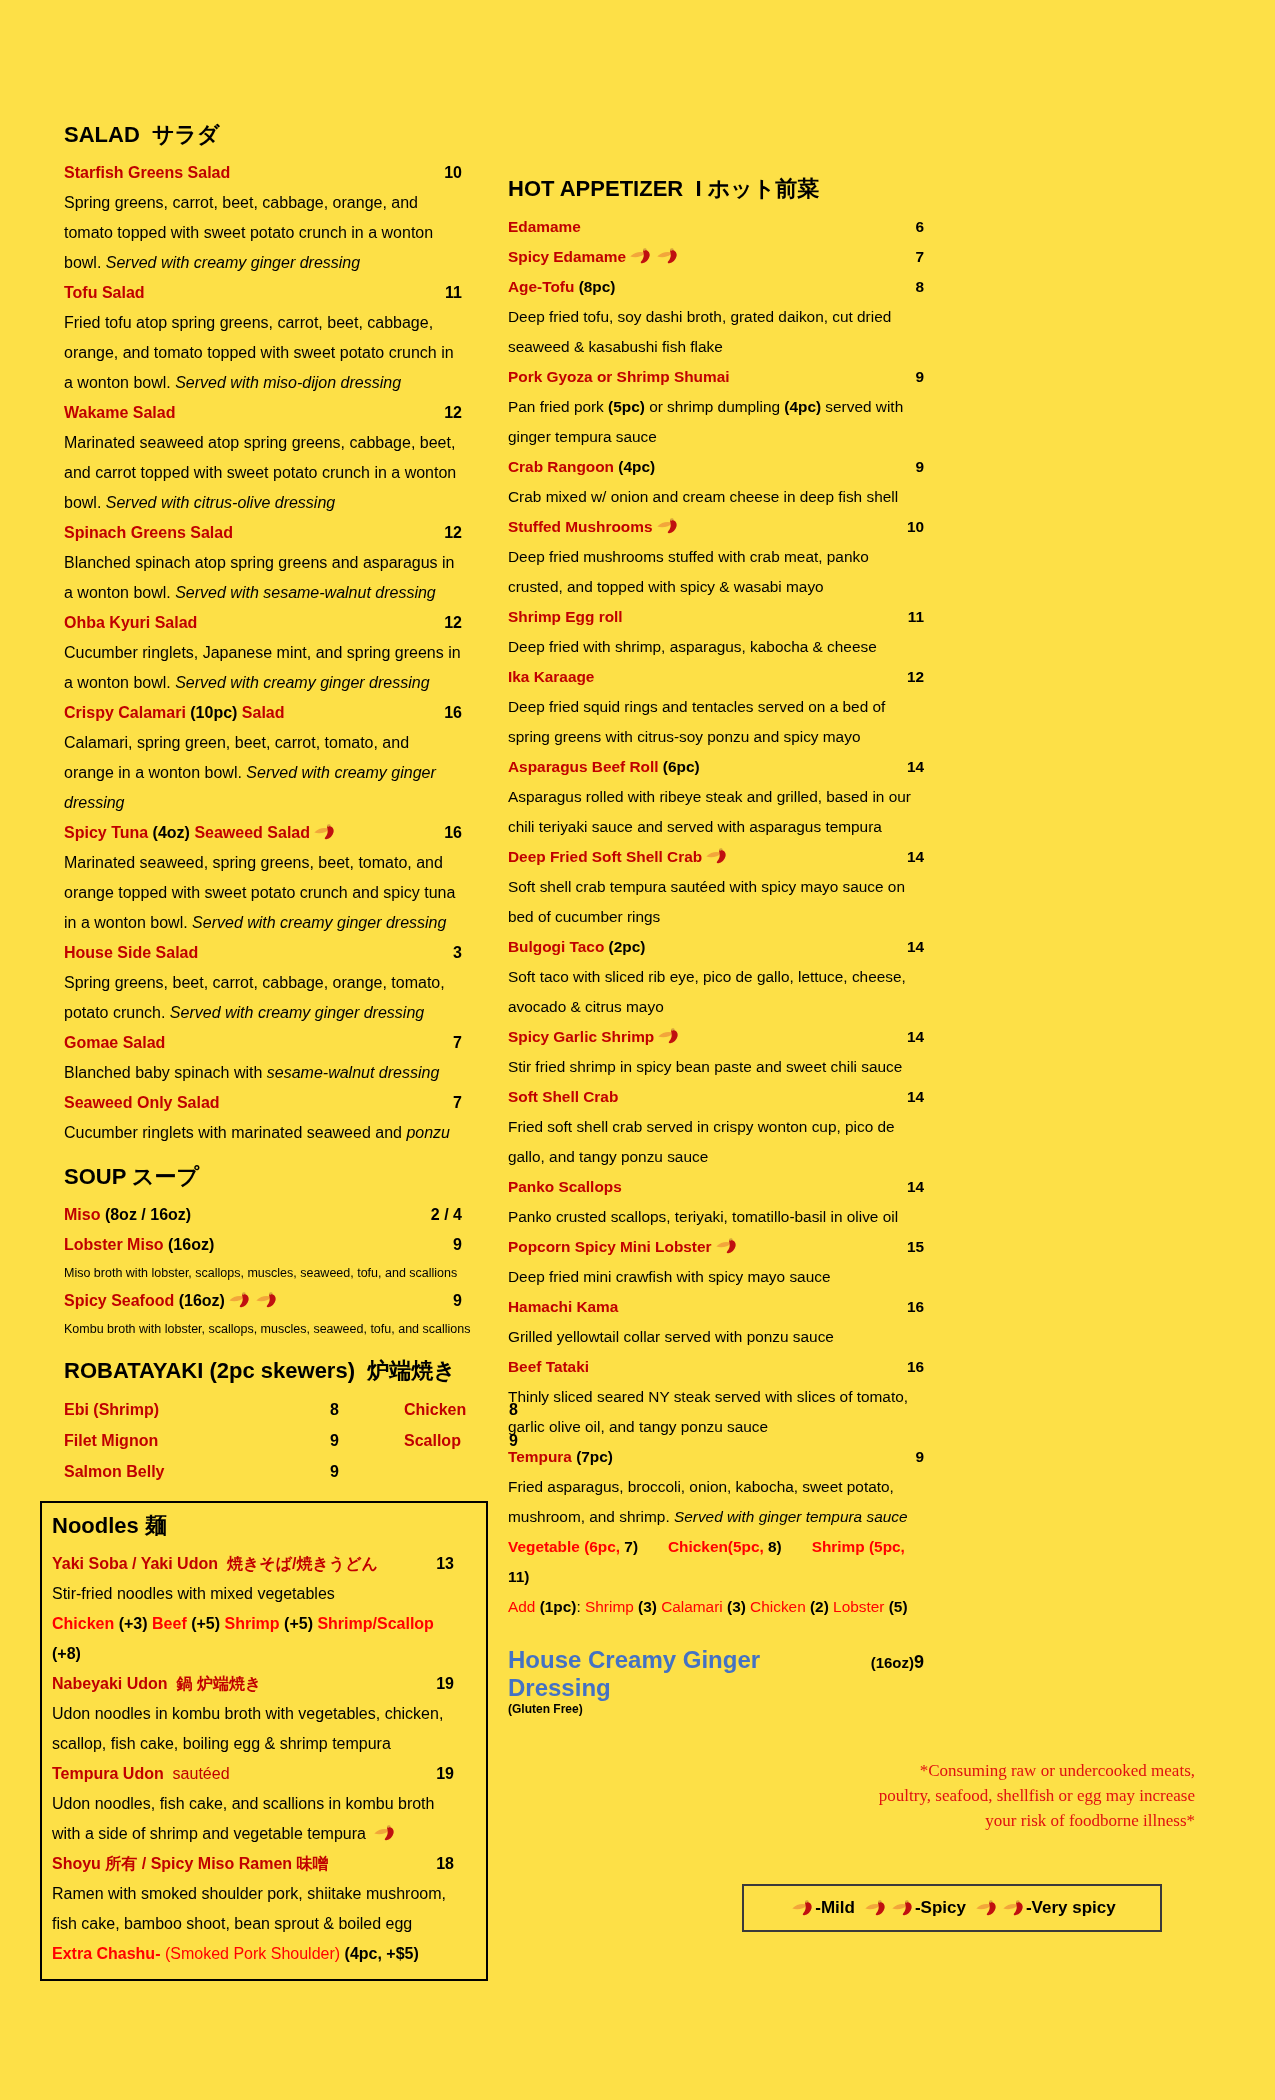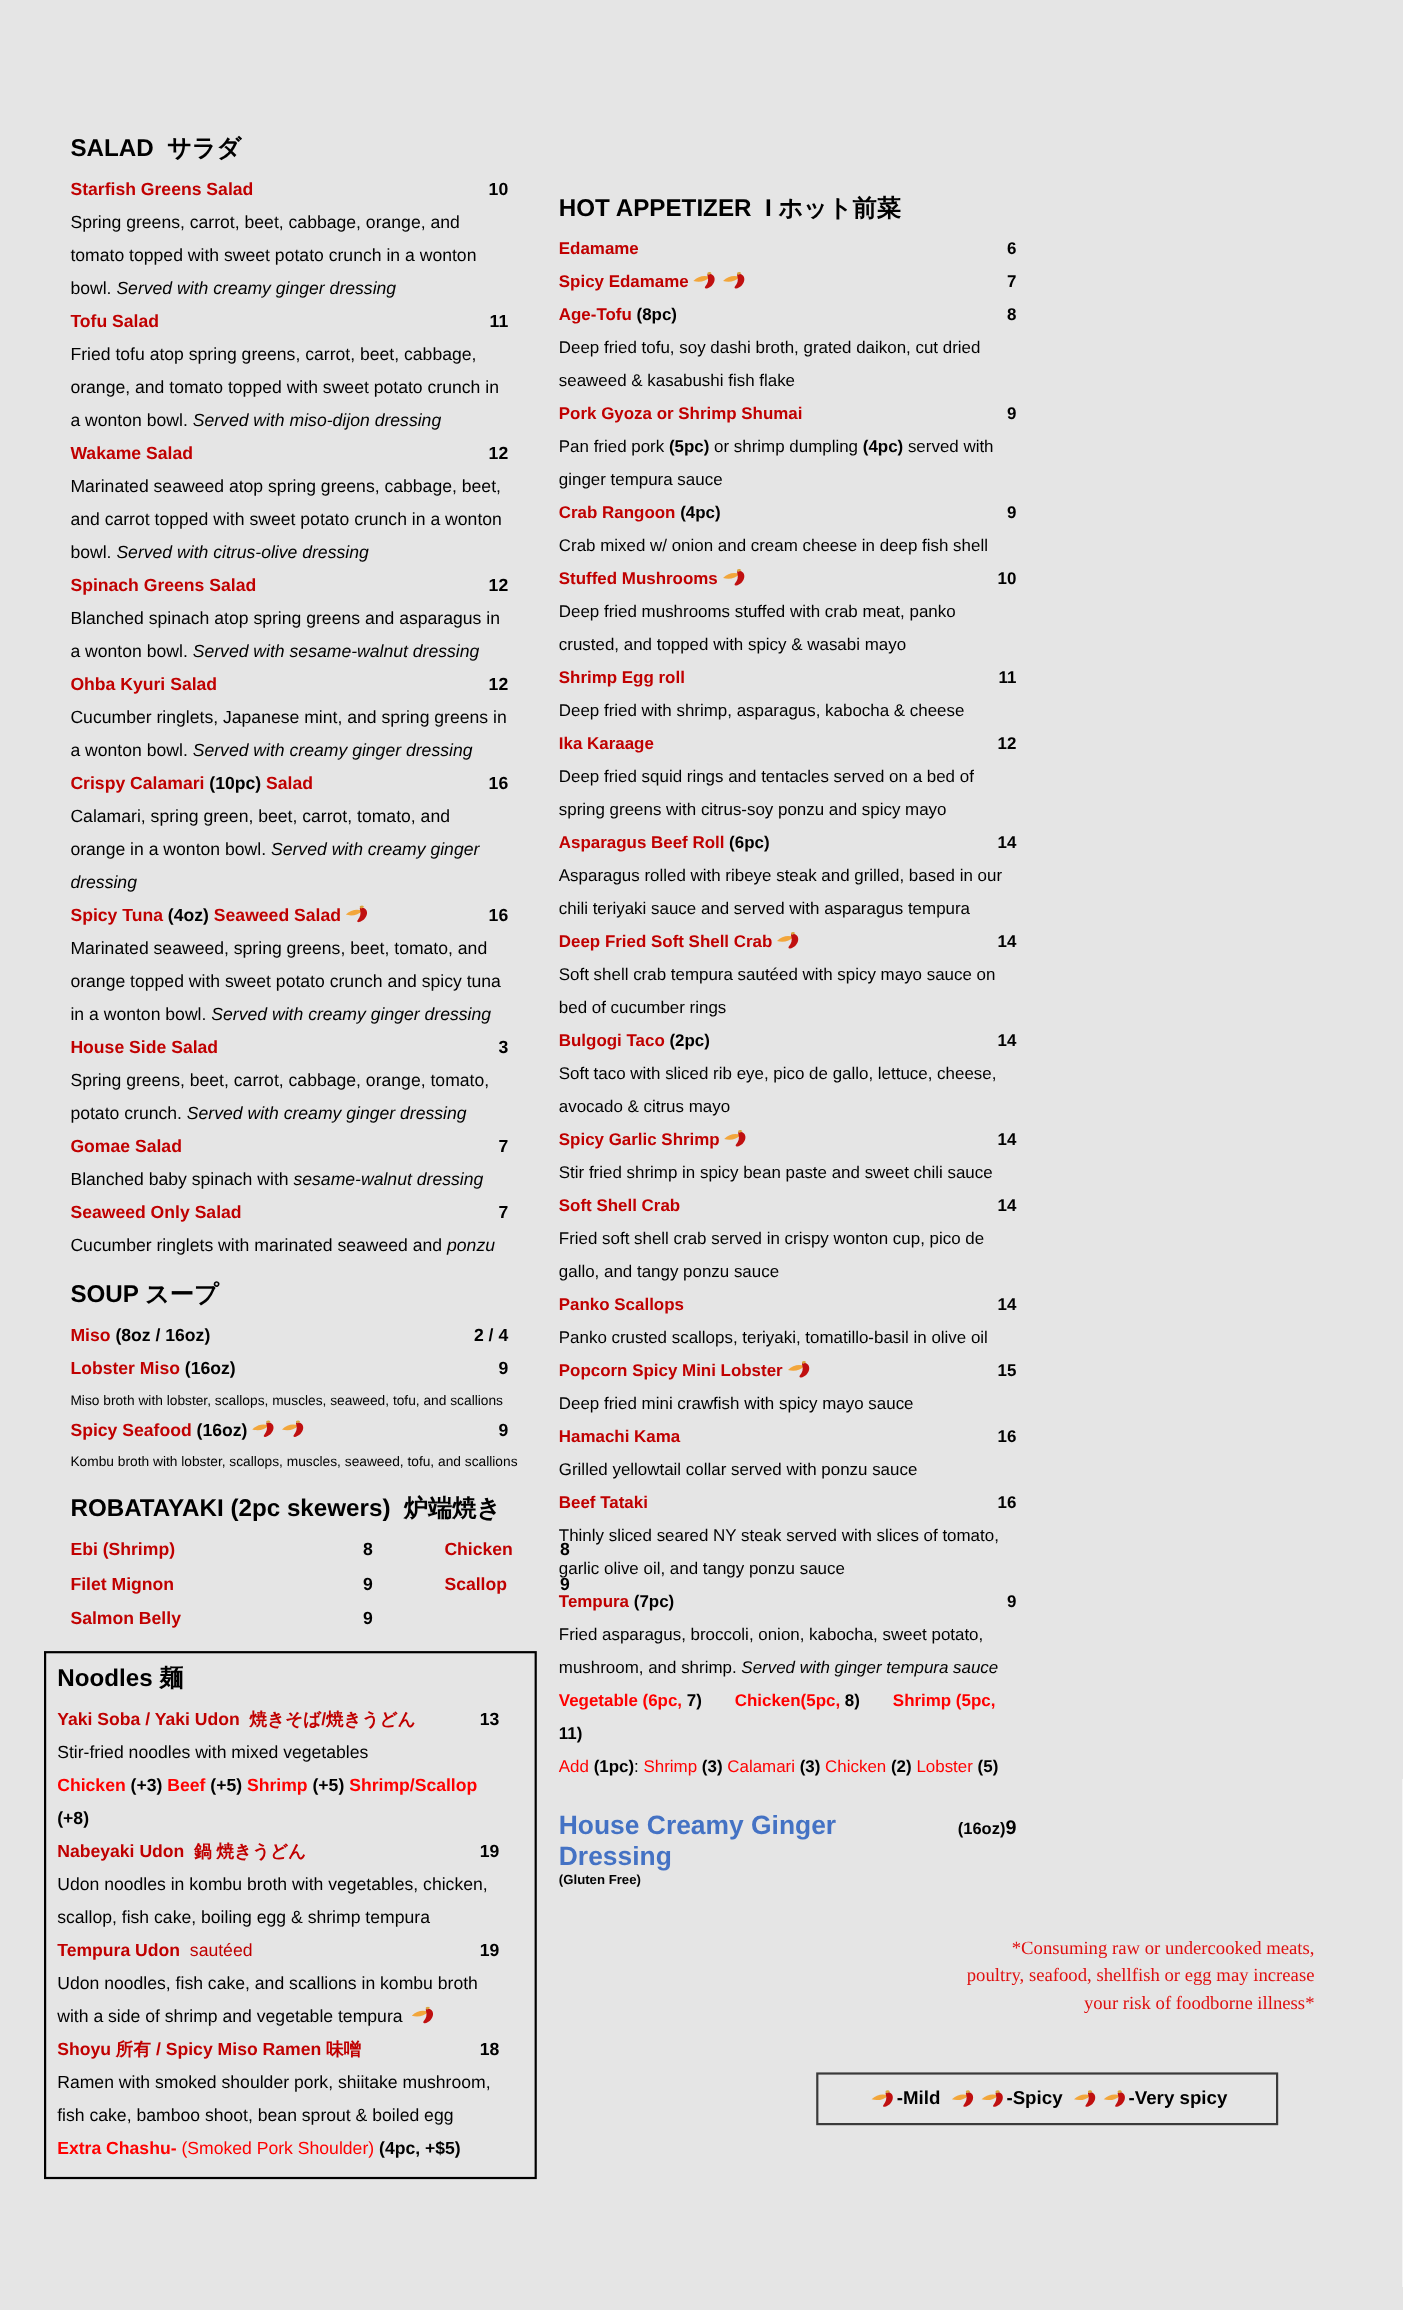--- a/index.html
+++ b/index.html
@@ -1,16 +1,16 @@
 <!DOCTYPE html>
 <html><head>
 <meta charset="utf-8">
 <style>
   html,body{margin:0;padding:0;background:#fff;}
-  .page{position:relative;width:1275px;height:2100px;background:#e5e5e5;overflow:hidden;
+  .page{position:relative;width:1275px;height:2100px;background:#fde047;overflow:hidden;
         font-family:"Liberation Sans",sans-serif;color:#000;}
   .col{position:absolute;}
   .left-col{left:64px;top:116px;width:398px;font-size:16px;}
   .right-col{left:508px;top:170px;width:416px;font-size:15.4px;}
   .sec-title{font-size:22px;font-weight:bold;line-height:38px;margin-bottom:4px;white-space:pre-wrap;color:#000;}
   .mt{margin-top:10px;}
   .mi-head{display:flex;align-items:baseline;line-height:30px;}
   .mi-name{flex:1;font-weight:bold;color:#C00000;white-space:pre-wrap;}
   .mi-price{margin-left:auto;padding-left:8px;font-weight:bold;color:#000;white-space:nowrap;}
   .mi-desc{line-height:30px;color:#000;white-space:pre-wrap;}
@@ -194,21 +194,21 @@
             </div>
             <div class="mi-desc"><span class="seg s-n">Stir-fried noodles with mixed vegetables</span></div>
           </div>
           <div class="mi">
             <div class="mi-head">
               <span class="mi-name"><span class="seg s-R">Chicken </span><span class="seg s-b">(+3) </span><span class="seg s-R">Beef </span><span class="seg s-b">(+5) </span><span class="seg s-R">Shrimp </span><span class="seg s-b">(+5) </span><span class="seg s-R">Shrimp/Scallop </span><span class="seg s-b">(+8)</span></span>
             </div>
           </div>
           <div class="mi">
             <div class="mi-head">
-              <span class="mi-name"><span class="seg s-r">Nabeyaki Udon</span><span class="seg s-jb">  鍋 焼きうどん</span></span>
+              <span class="mi-name"><span class="seg s-r">Nabeyaki Udon</span><span class="seg s-jb">  鍋 炉端焼き</span></span>
               <span class="mi-price">19</span>
             </div>
             <div class="mi-desc"><span class="seg s-n">Udon noodles in kombu broth with vegetables, chicken, scallop, fish cake, boiling egg &amp; shrimp tempura</span></div>
           </div>
           <div class="mi">
             <div class="mi-head">
               <span class="mi-name"><span class="seg s-r">Tempura Udon</span><span class="seg s-jp">  sautéed</span></span>
               <span class="mi-price">19</span>
             </div>
             <div class="mi-desc"><span class="seg s-n">Udon noodles, fish cake, and scallions in kombu broth with a side of shrimp and vegetable tempura </span><span class="chili"><svg viewBox="0 0 26 18" width="24" height="16" xmlns="http://www.w3.org/2000/svg">

